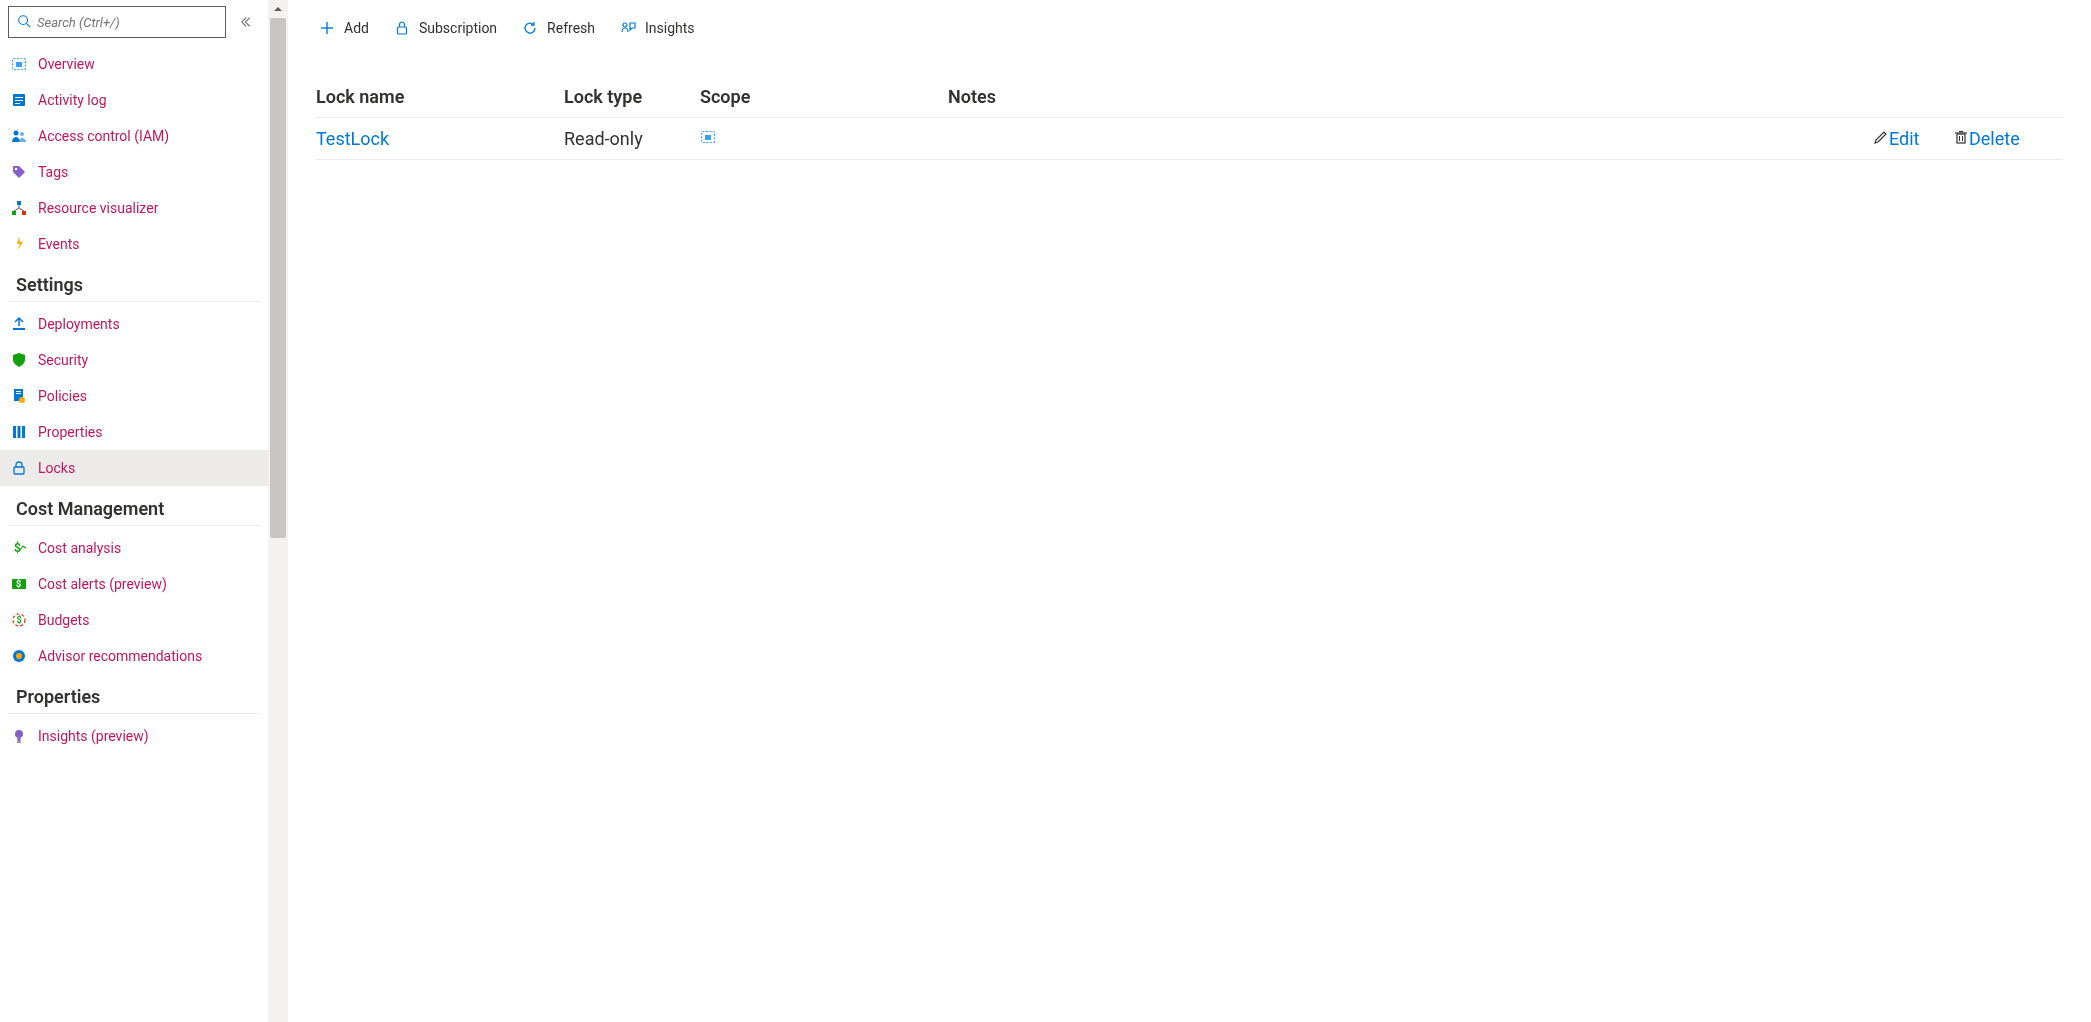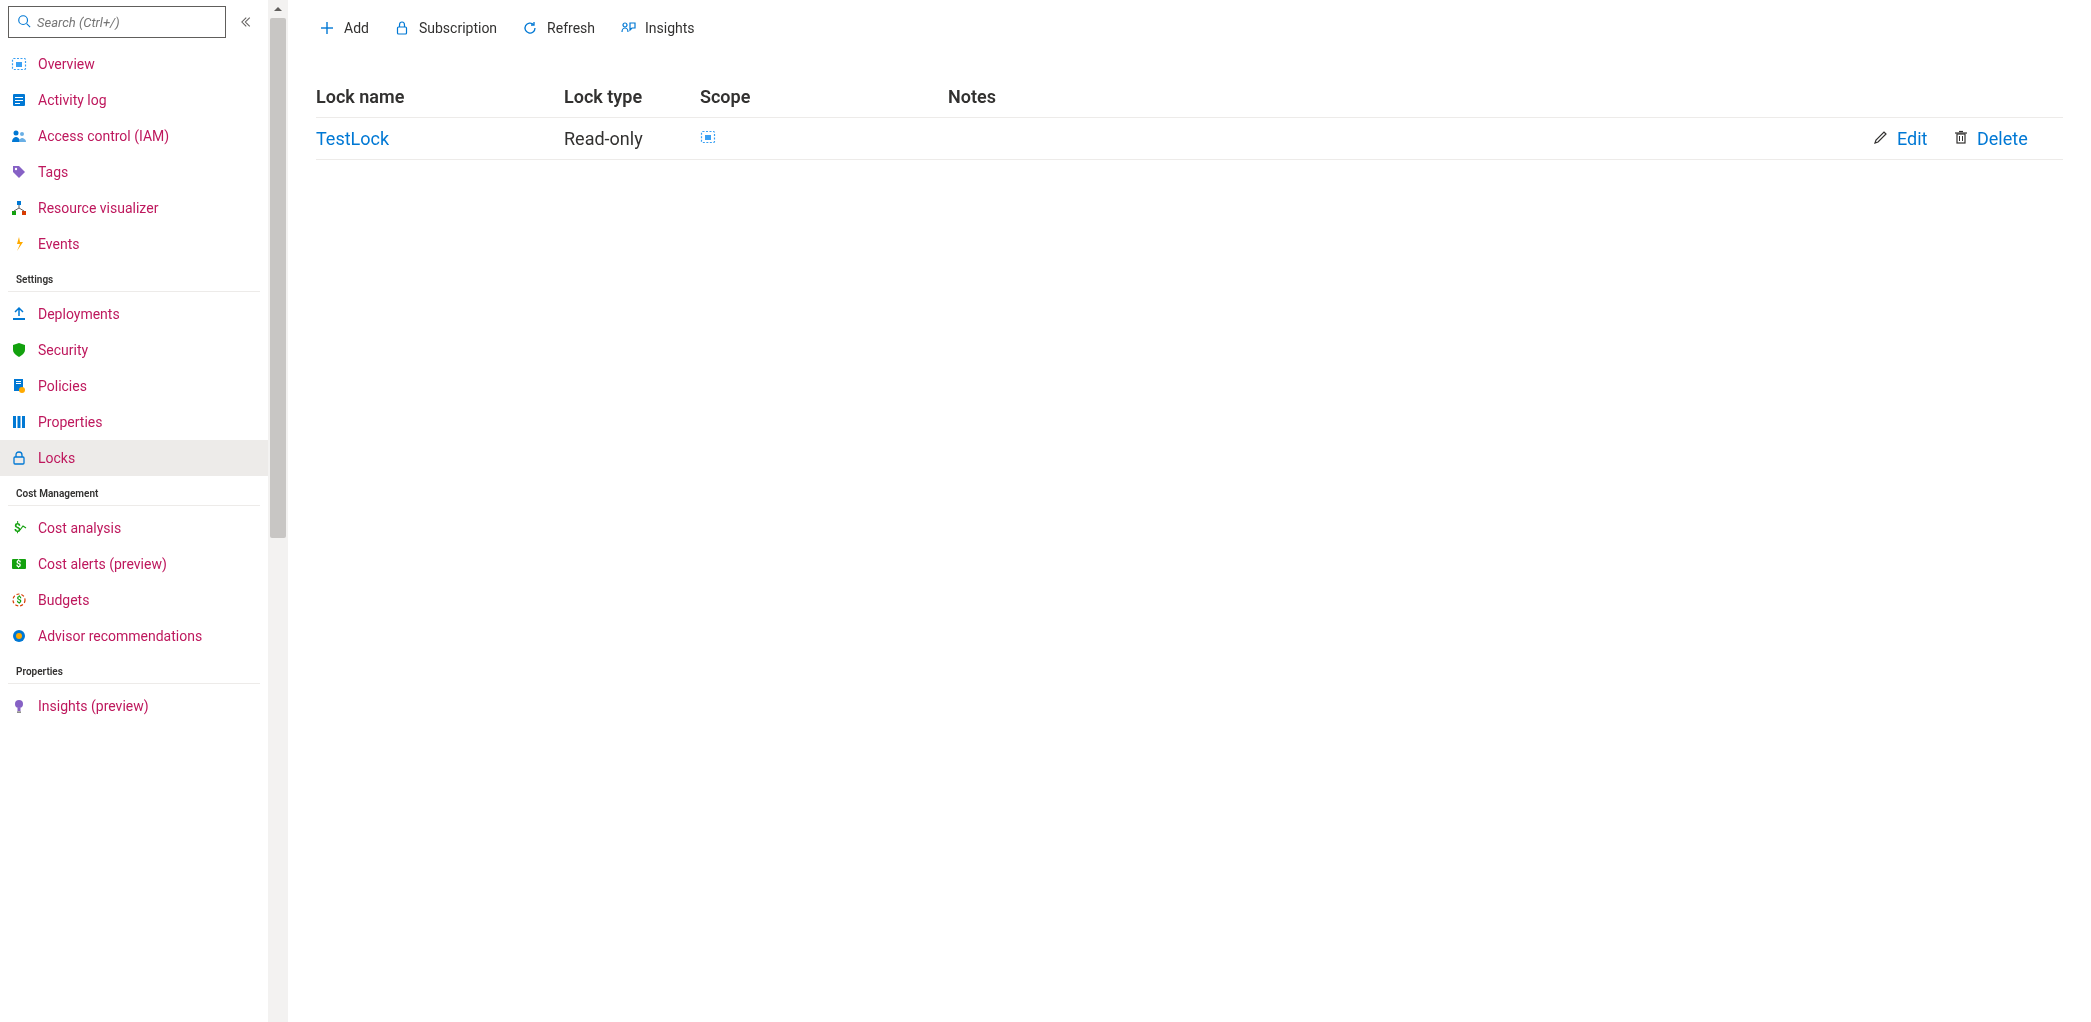--- a/index.html
+++ b/index.html
@@ -59,21 +59,21 @@
     height: 24px;
     display: flex;
     align-items: center;
     justify-content: center;
     cursor: pointer;
     color: #605e5c;
   }
   .nav-section-title {
     padding: 8px 8px 6px 8px;
     font-weight: 600;
-    font-size: 10px;
+    font-size: 18px;
     color: #323130;
     border-bottom: 1px solid #edebe9;
     margin: 4px 8px 4px 8px;
   }
   .nav-item {
     display: flex;
     align-items: center;
     height: 36px;
     padding: 0 8px 0 10px;
     cursor: pointer;
@@ -154,21 +154,21 @@
     color: #323130;
   }
   .locks-row {
     border-bottom: 1px solid #edebe9;
     font-size: 18px;
   }
   .link { color: #0078d4; cursor: pointer; }
   .action-cell {
     display: flex;
     align-items: center;
-    gap: 8px;
+    gap: 0;
     justify-content: flex-start;
     cursor: pointer;
   }
   .action-cell svg { stroke: #323130; }
   .action-cell span { color: #0078d4; }
   .scope-icon {
     width: 16px; height: 16px;
   }
 </style>
 </head>

